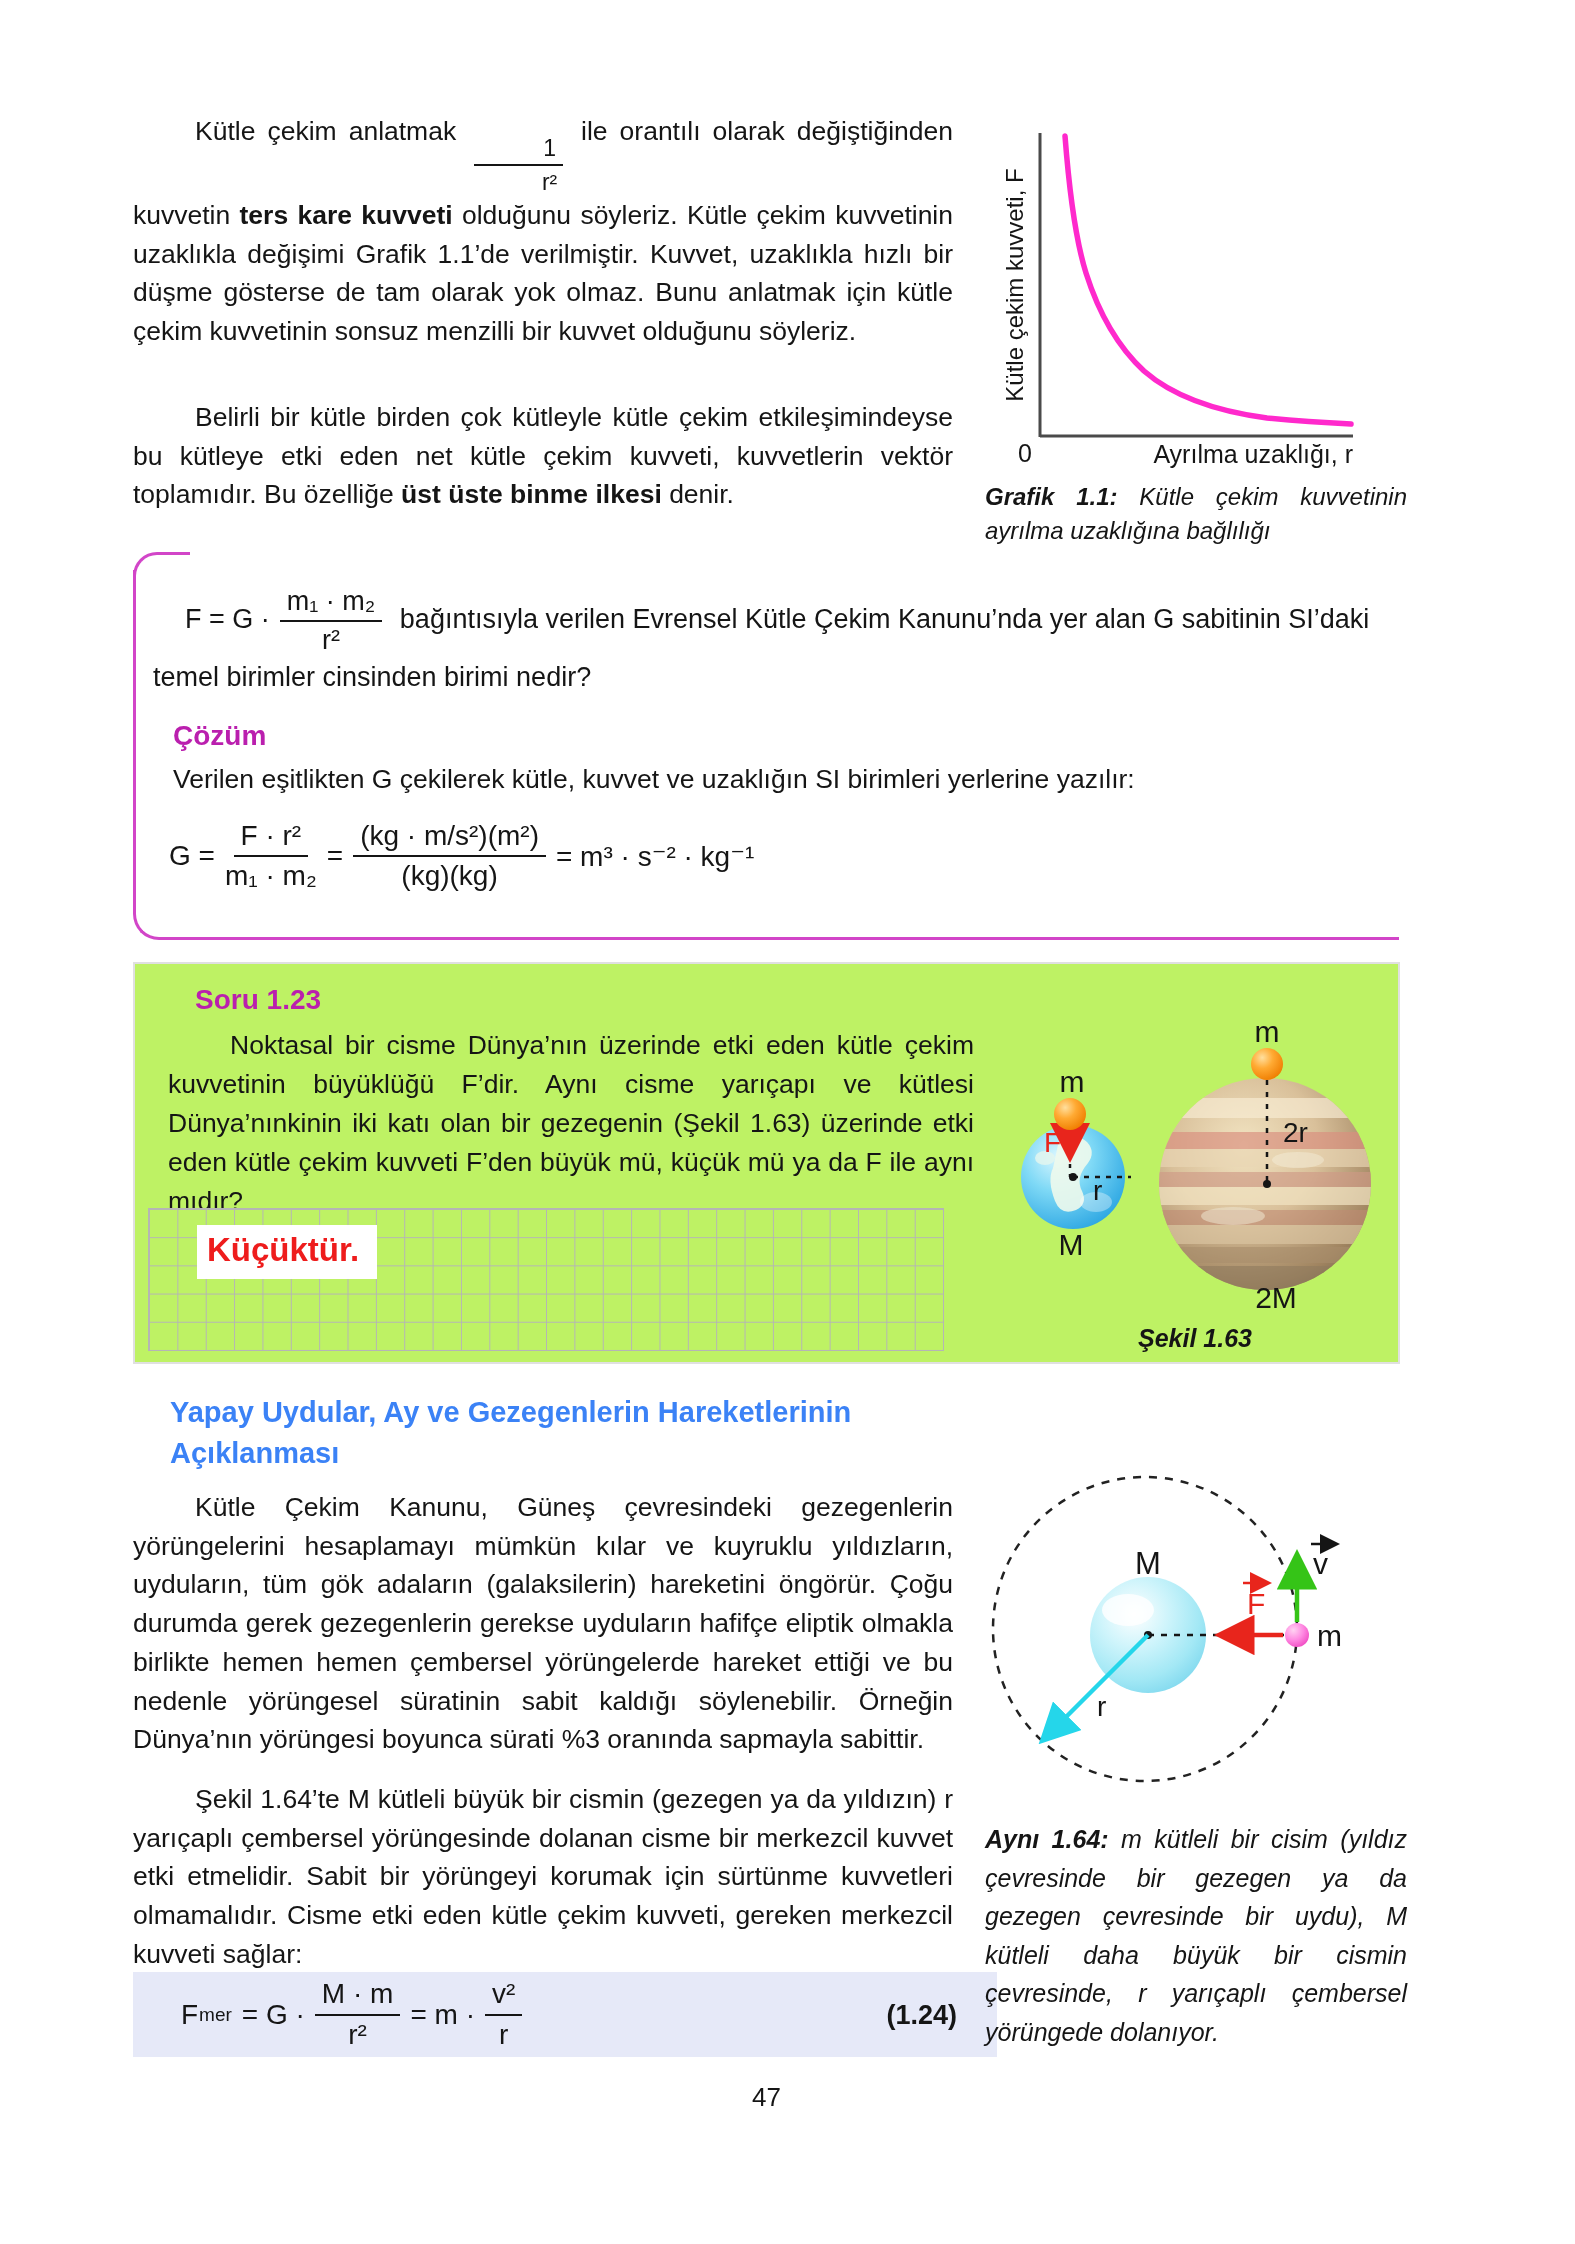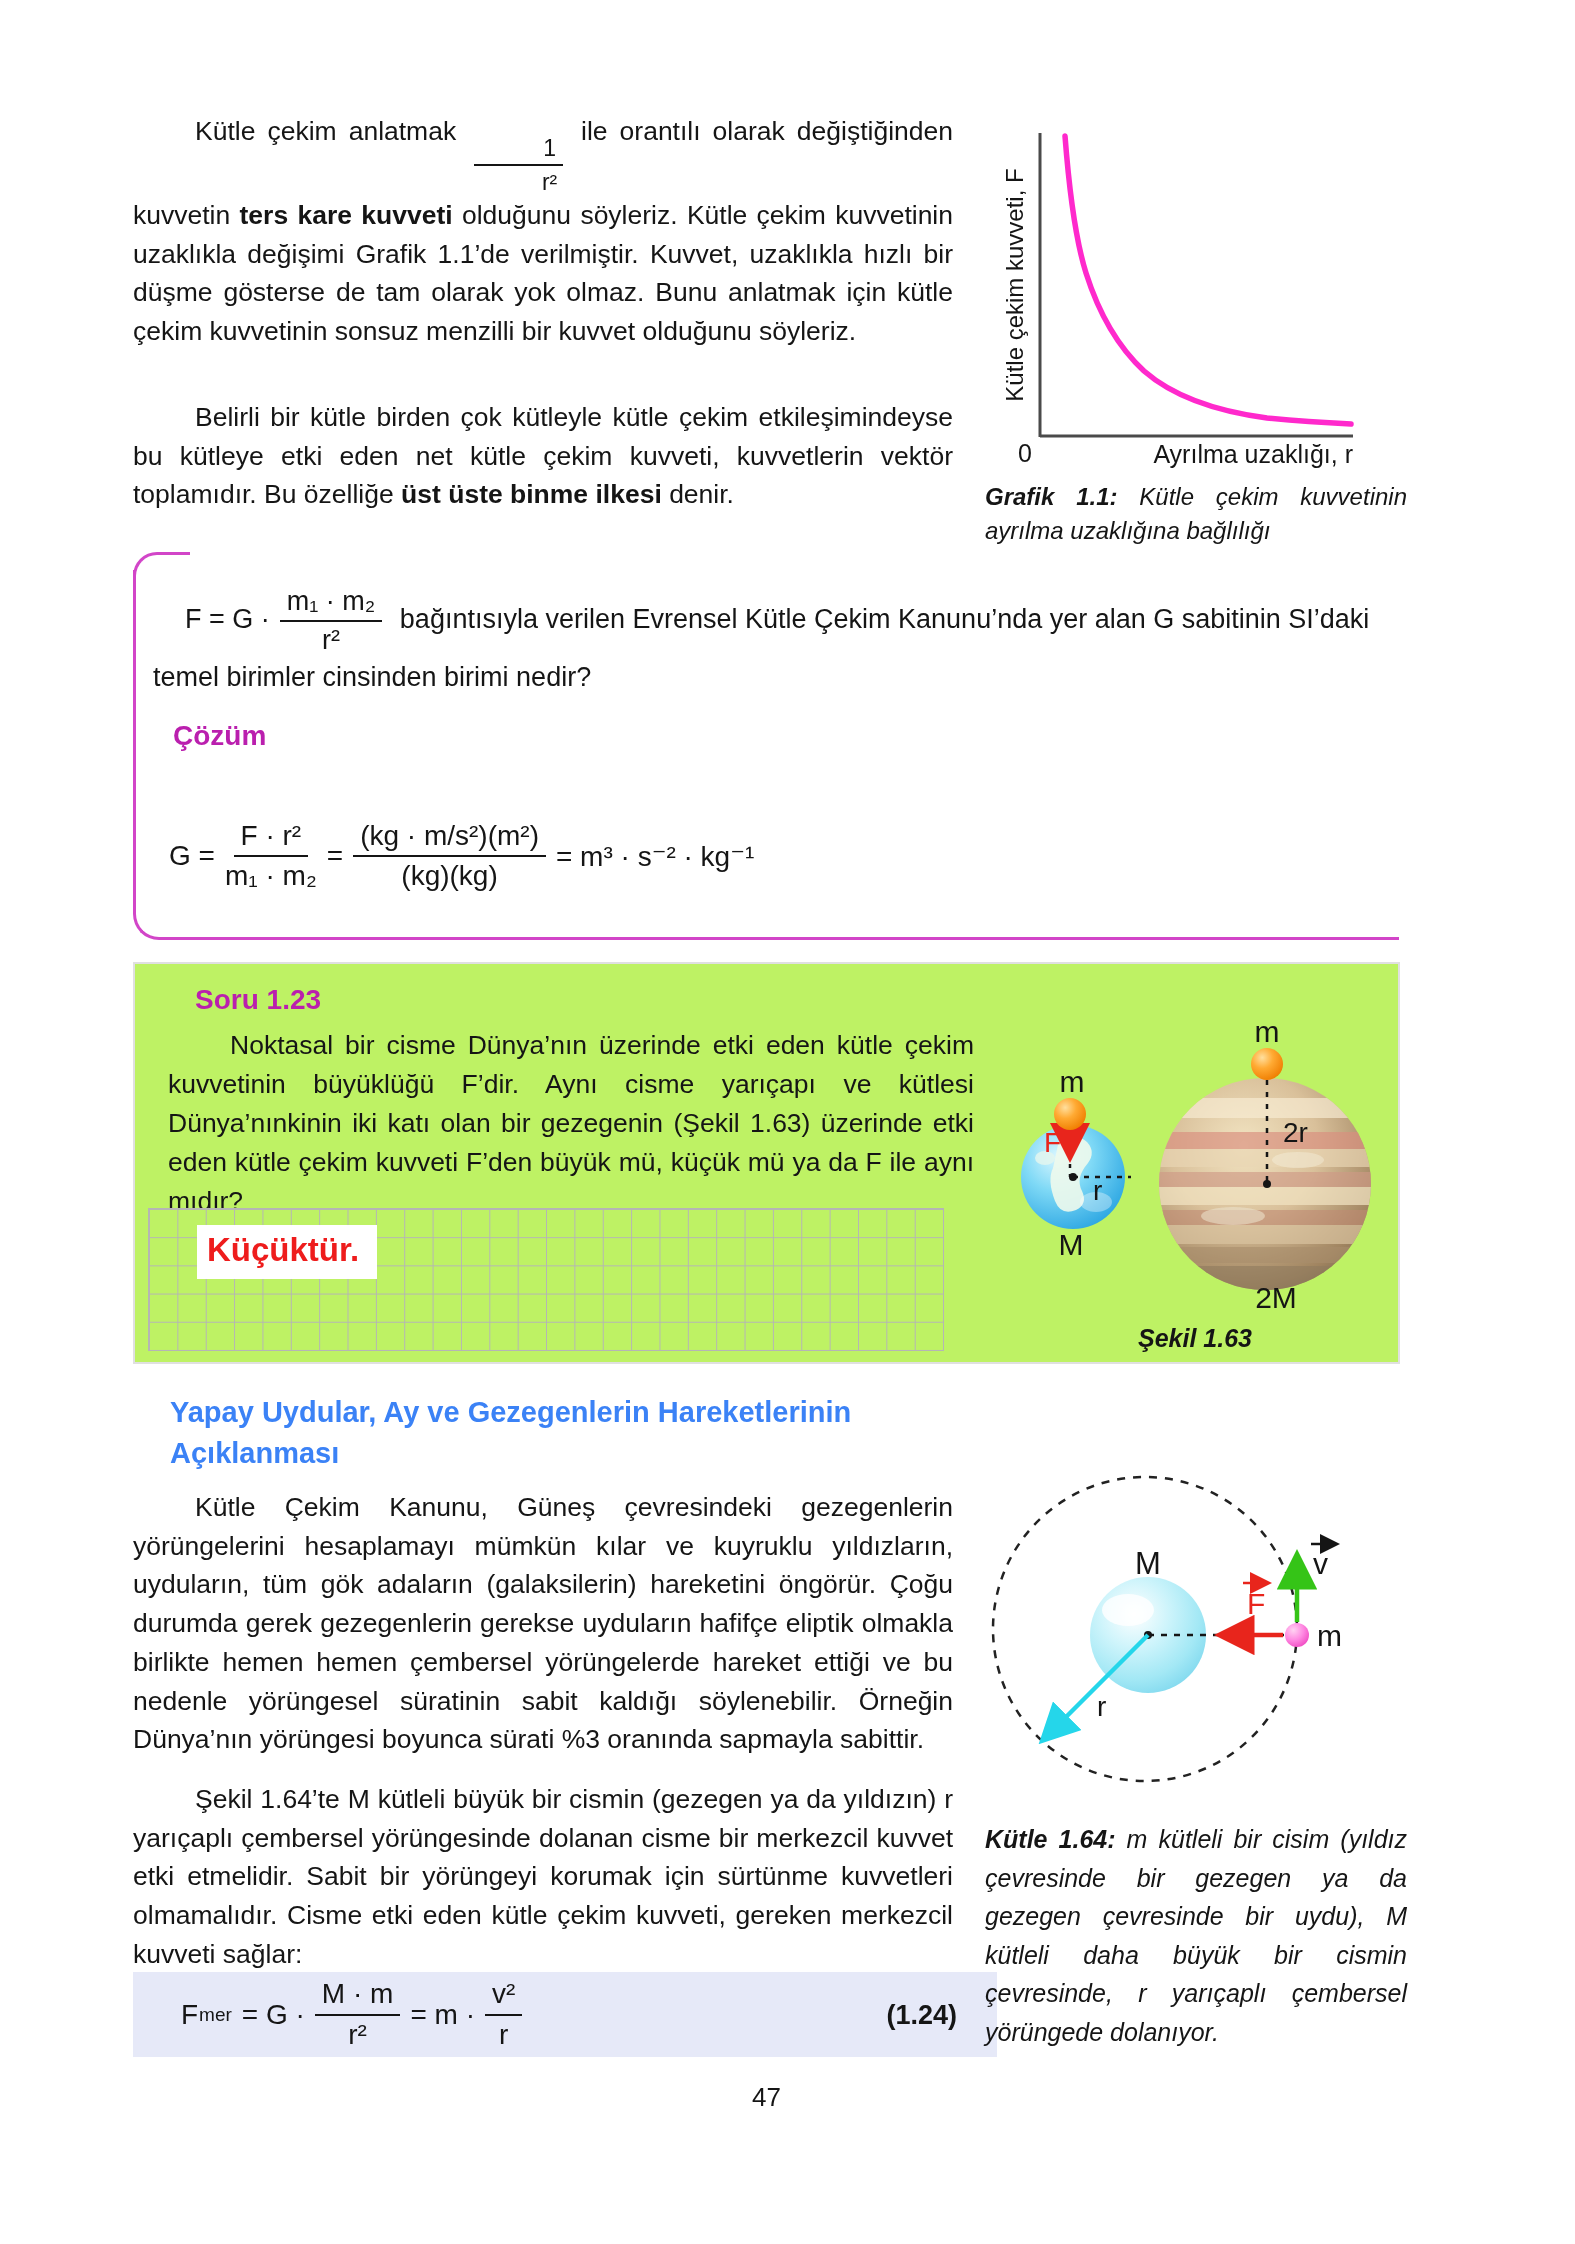--- a/index.html
+++ b/index.html
@@ -90,20 +90,21 @@
   <div class="abs" style="left:133px;top:538px;width:1272px;height:402px;">
     <div class="ornek-hook"></div>
     <div class="ornek-rail"></div>
     <div class="abs" style="left:20px;top:48px;width:1245px;font-size:27px;line-height:42px;text-align:left;">
       <span style="padding-left:32px;">F = G ·</span><span class="frac" style="font-size:27px;">
           <span class="num">m₁ · m₂</span>
           <span class="den">r²</span>
         </span><span> bağıntısıyla verilen Evrensel Kütle Çekim Kanunu’nda yer alan G sabitinin SI’daki temel birimler cinsinden birimi nedir?</span>
     </div>
     <div class="abs magenta b" style="left:40px;top:182px;font-size:28px;">Çözüm</div>
+    <div class="abs" style="left:40px;top:226px;width:1200px;font-size:26.5px;">Verilen eşitlikten G çekilerek kütle, kuvvet ve uzaklığın SI birimleri yerlerine yazılır:</div>
     <div class="abs mathrow" style="left:36px;top:268px;height:100px;">
       <span>G =</span>
       <span class="frac">
           <span class="num">F · r²</span>
           <span class="den">m₁ · m₂</span>
         </span>
       <span>=</span>
       <span class="frac">
           <span class="num">(kg · m/s²)(m²)</span>
           <span class="den">(kg)(kg)</span>
@@ -252,18 +253,18 @@
 
     <line x1="312" y1="180" x2="312" y2="116" stroke="#35c417" stroke-width="4.5" marker-end="url(#m164grn)"></line>
     <line x1="326" y1="102" x2="350" y2="102" stroke="#151515" stroke-width="2.5" marker-end="url(#m164blk)"></line>
     <text x="328" y="132" font-size="30" fill="#151515">v</text>
 
     <circle cx="312" cy="193" r="12" fill="url(#gPink)"></circle>
     <text x="332" y="204" font-size="30" fill="#151515">m</text>
   </svg>
 
   <div class="abs caption" style="left:985px;top:1820px;width:422px;font-size:25px;line-height:38.5px;">
-    <span class="cap-label">Kütle 1.64:</span><span> m kütleli bir cisim (yıldız çevresinde bir gezegen ya da gezegen çevresinde bir uydu), M kütleli daha büyük bir cismin çevresinde, r yarıçaplı çembersel yörüngede dolanıyor.</span>
+    <span class="cap-label">Aynı 1.64:</span><span> m kütleli bir cisim (yıldız çevresinde bir gezegen ya da gezegen çevresinde bir uydu), M kütleli daha büyük bir cismin çevresinde, r yarıçaplı çembersel yörüngede dolanıyor.</span>
   </div>
 
   <div class="abs pagenum" style="left:133px;top:2082px;width:1267px;">47</div>
 
 </div>
 
 </body></html>

